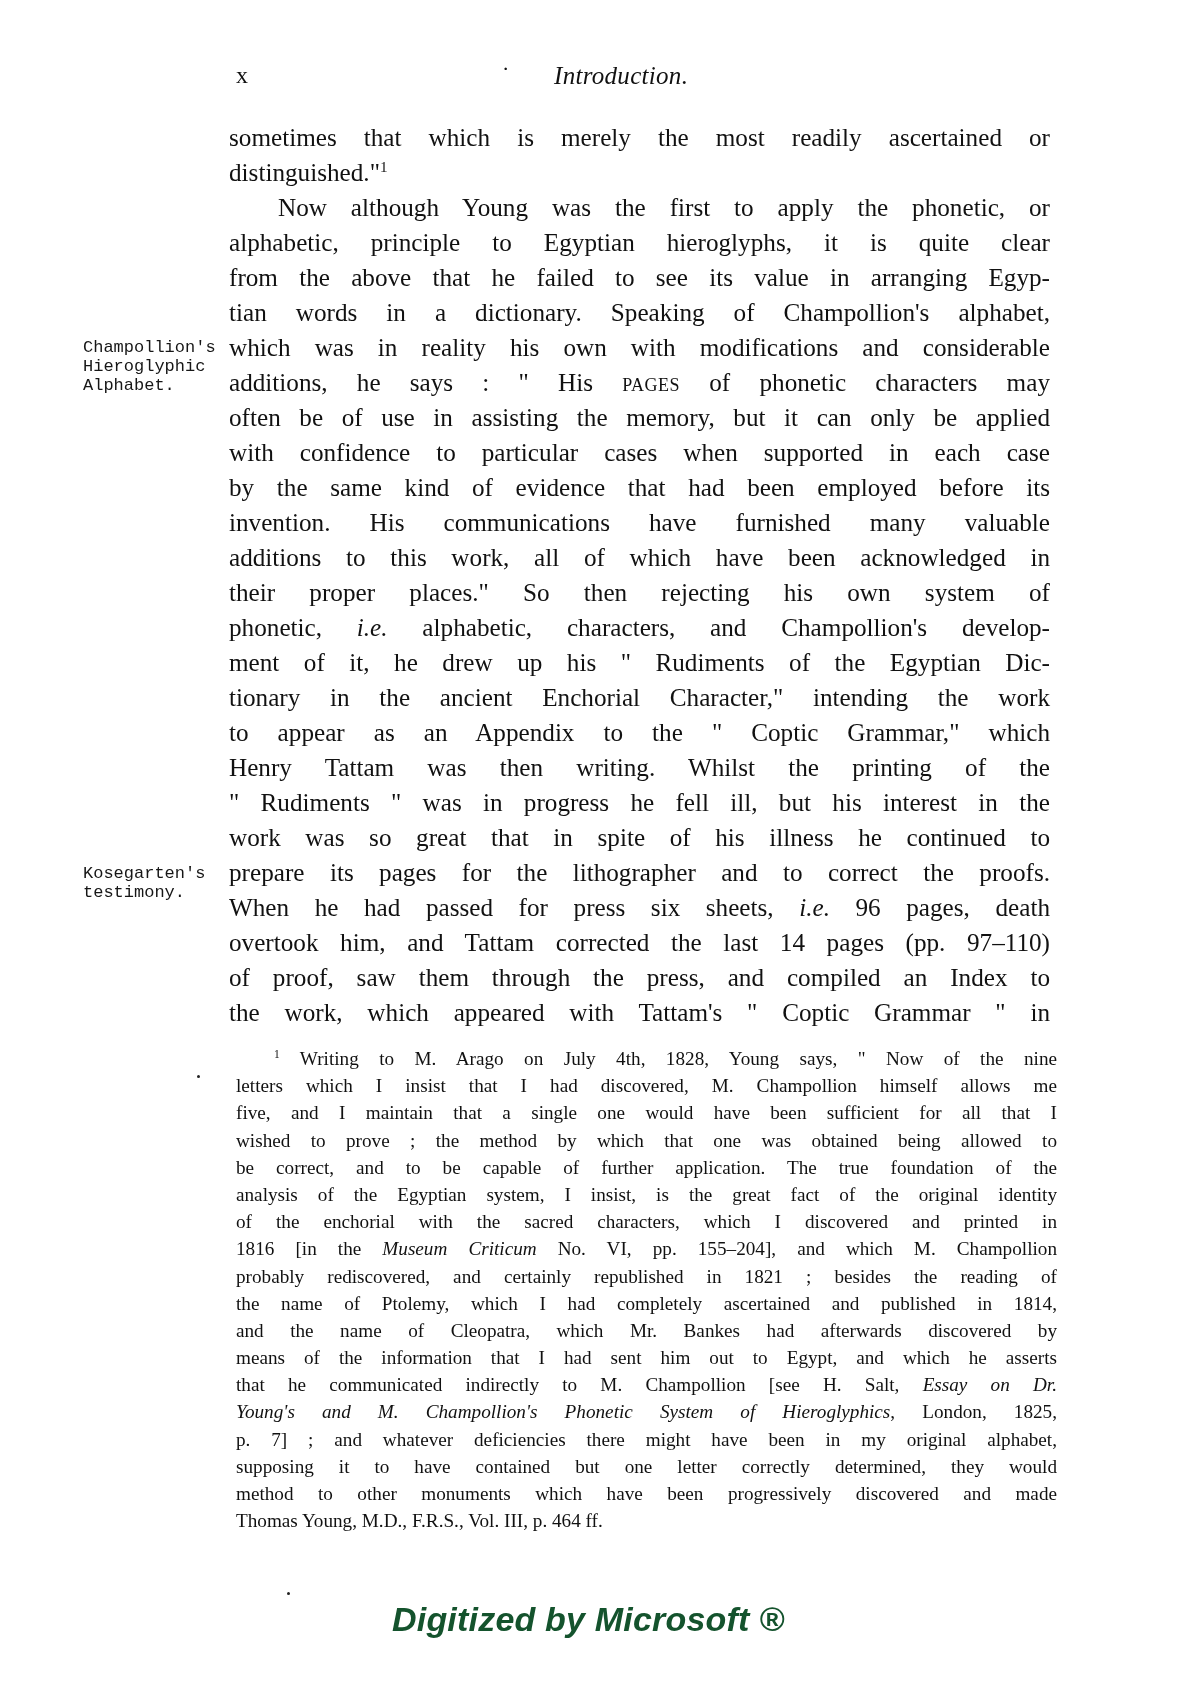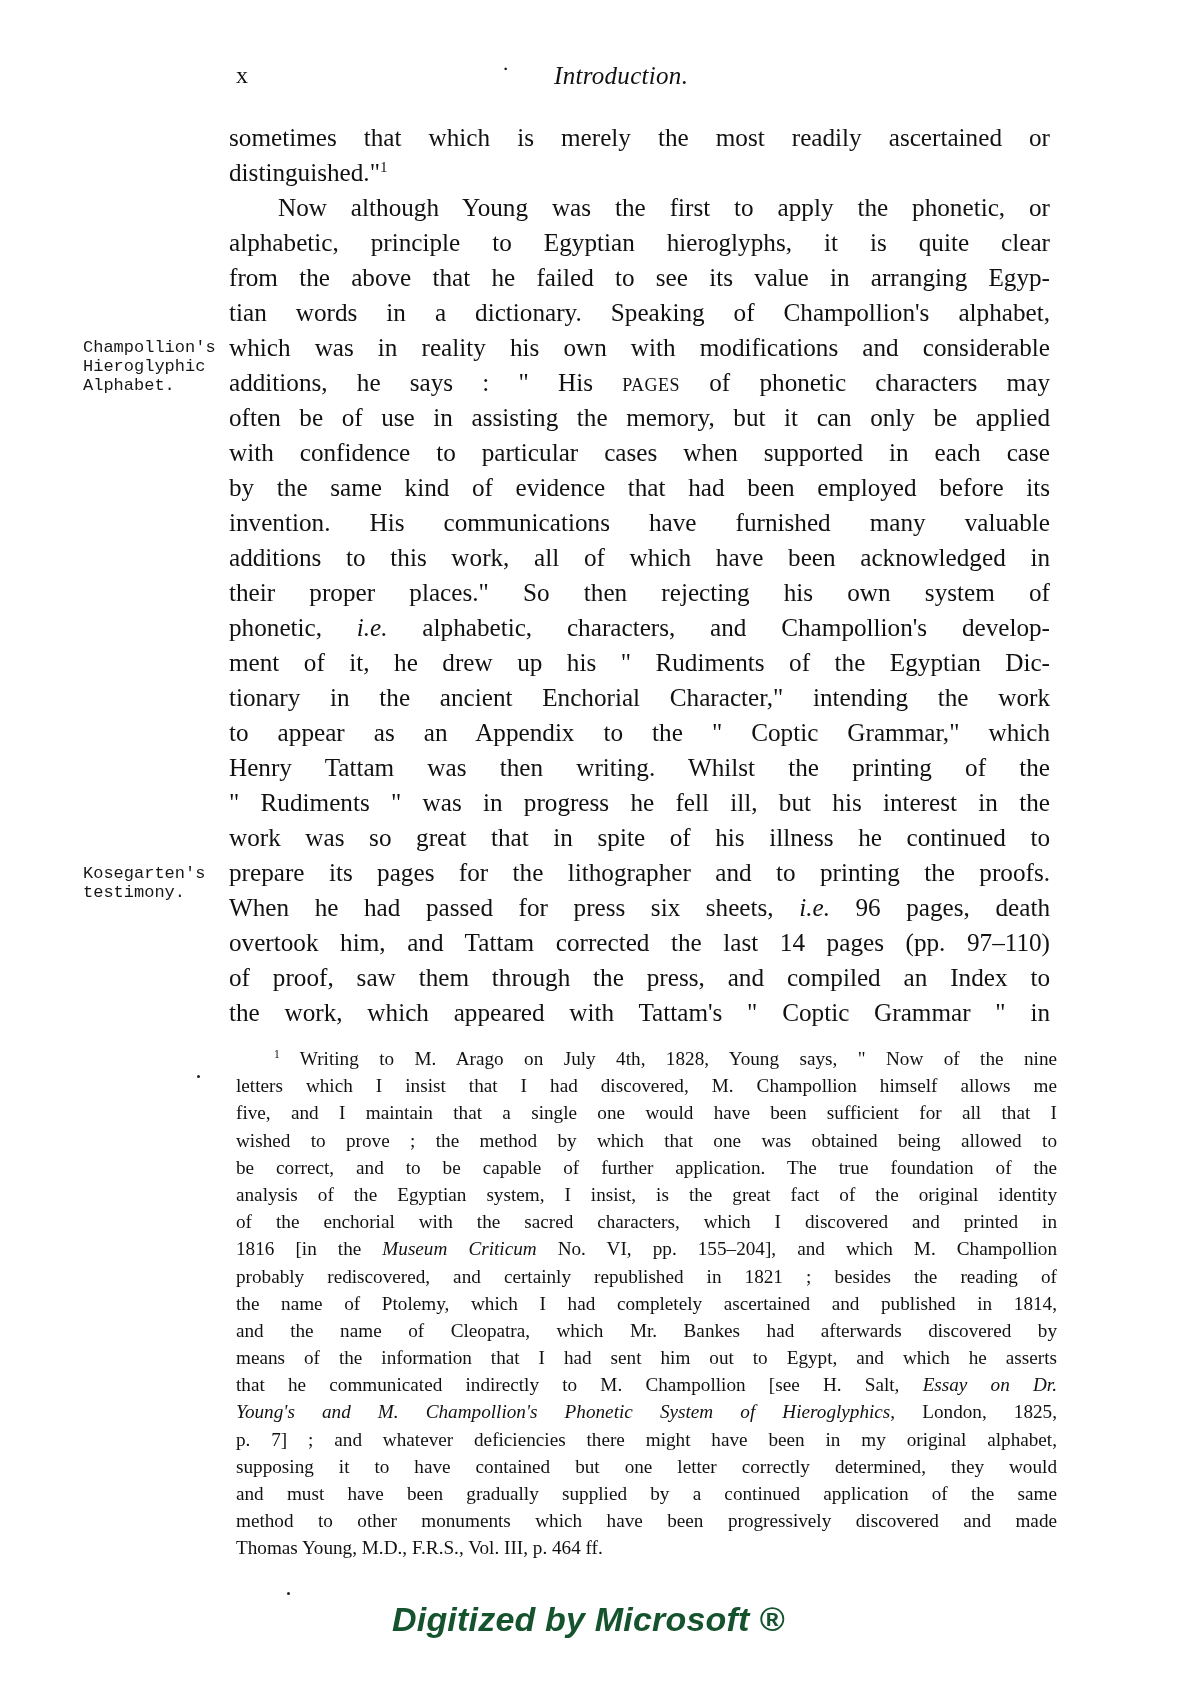--- a/index.html
+++ b/index.html
@@ -157,21 +157,21 @@
       <span class="ln"><span>invention.  His communications have furnished many valuable</span></span>
       <span class="ln"><span>additions to this work, all of which have been acknowledged in</span></span>
       <span class="ln"><span>their proper places."  So then rejecting his own system of</span></span>
       <span class="ln"><span>phonetic, </span><span class="it">i.e.</span><span> alphabetic, characters, and Champollion's develop-</span></span>
       <span class="ln"><span>ment of it, he drew up his " Rudiments of the Egyptian Dic-</span></span>
       <span class="ln"><span>tionary in the ancient Enchorial Character," intending the work</span></span>
       <span class="ln"><span>to appear as an Appendix to the " Coptic Grammar," which</span></span>
       <span class="ln"><span>Henry Tattam was then writing.  Whilst the printing of the</span></span>
       <span class="ln"><span>" Rudiments " was in progress he fell ill, but his interest in the</span></span>
       <span class="ln"><span>work was so great that in spite of his illness he continued to</span></span>
-      <span class="ln"><span>prepare its pages for the lithographer and to printing the proofs.</span></span>
+      <span class="ln"><span>prepare its pages for the lithographer and to correct the proofs.</span></span>
       <span class="ln"><span>When he had passed for press six sheets, </span><span class="it">i.e.</span><span> 96 pages, death</span></span>
       <span class="ln"><span>overtook him, and Tattam corrected the last 14 pages (pp. 97–110)</span></span>
       <span class="ln"><span>of proof, saw them through the press, and compiled an Index to</span></span>
       <span class="ln"><span>the work, which appeared with Tattam's " Coptic Grammar " in</span></span>
     </div>
 
   <div class="stray-dot" style="left:197px; top:1075px;"></div>
   <div class="stray-dot" style="left:287px; top:1592px;"></div>
 
   <div class="footnotes" id="footnotes">
@@ -184,19 +184,18 @@
       <span class="ln"><span>of the enchorial with the sacred characters, which I discovered and printed in</span></span>
       <span class="ln"><span>1816 [in the </span><span class="it">Museum Criticum</span><span> No. VI,  pp. 155–204], and which  M. Champollion</span></span>
       <span class="ln"><span>probably rediscovered, and certainly republished in 1821 ;  besides the reading of</span></span>
       <span class="ln"><span>the name of Ptolemy, which I had completely ascertained and published in 1814,</span></span>
       <span class="ln"><span>and the name of Cleopatra, which Mr. Bankes had afterwards discovered by</span></span>
       <span class="ln"><span>means of the information that I had sent him out to Egypt, and which he asserts</span></span>
       <span class="ln"><span>that he communicated indirectly to  M. Champollion [see H. Salt, </span><span class="it">Essay on Dr.</span></span>
       <span class="ln"><span class="it">Young's and M. Champollion's Phonetic System of Hieroglyphics</span><span>, London, 1825,</span></span>
       <span class="ln"><span>p. 7] ;  and whatever deficiencies there might have been in my original alphabet,</span></span>
       <span class="ln"><span>supposing it to have contained but one letter correctly determined, they would</span></span>
-      <span class="ln"><span>and must have been gradually supplied by a continued application of the same</span></span>
       <span class="ln"><span>method to other monuments which have been progressively discovered and made</span></span>
       <span class="ln last"><span>Thomas Young, M.D., F.R.S., Vol. III, p. 464 ff.</span></span>
     </div>
 
   <div class="watermark">Digitized by Microsoft ®</div>
 </div>
 
 </body></html>

